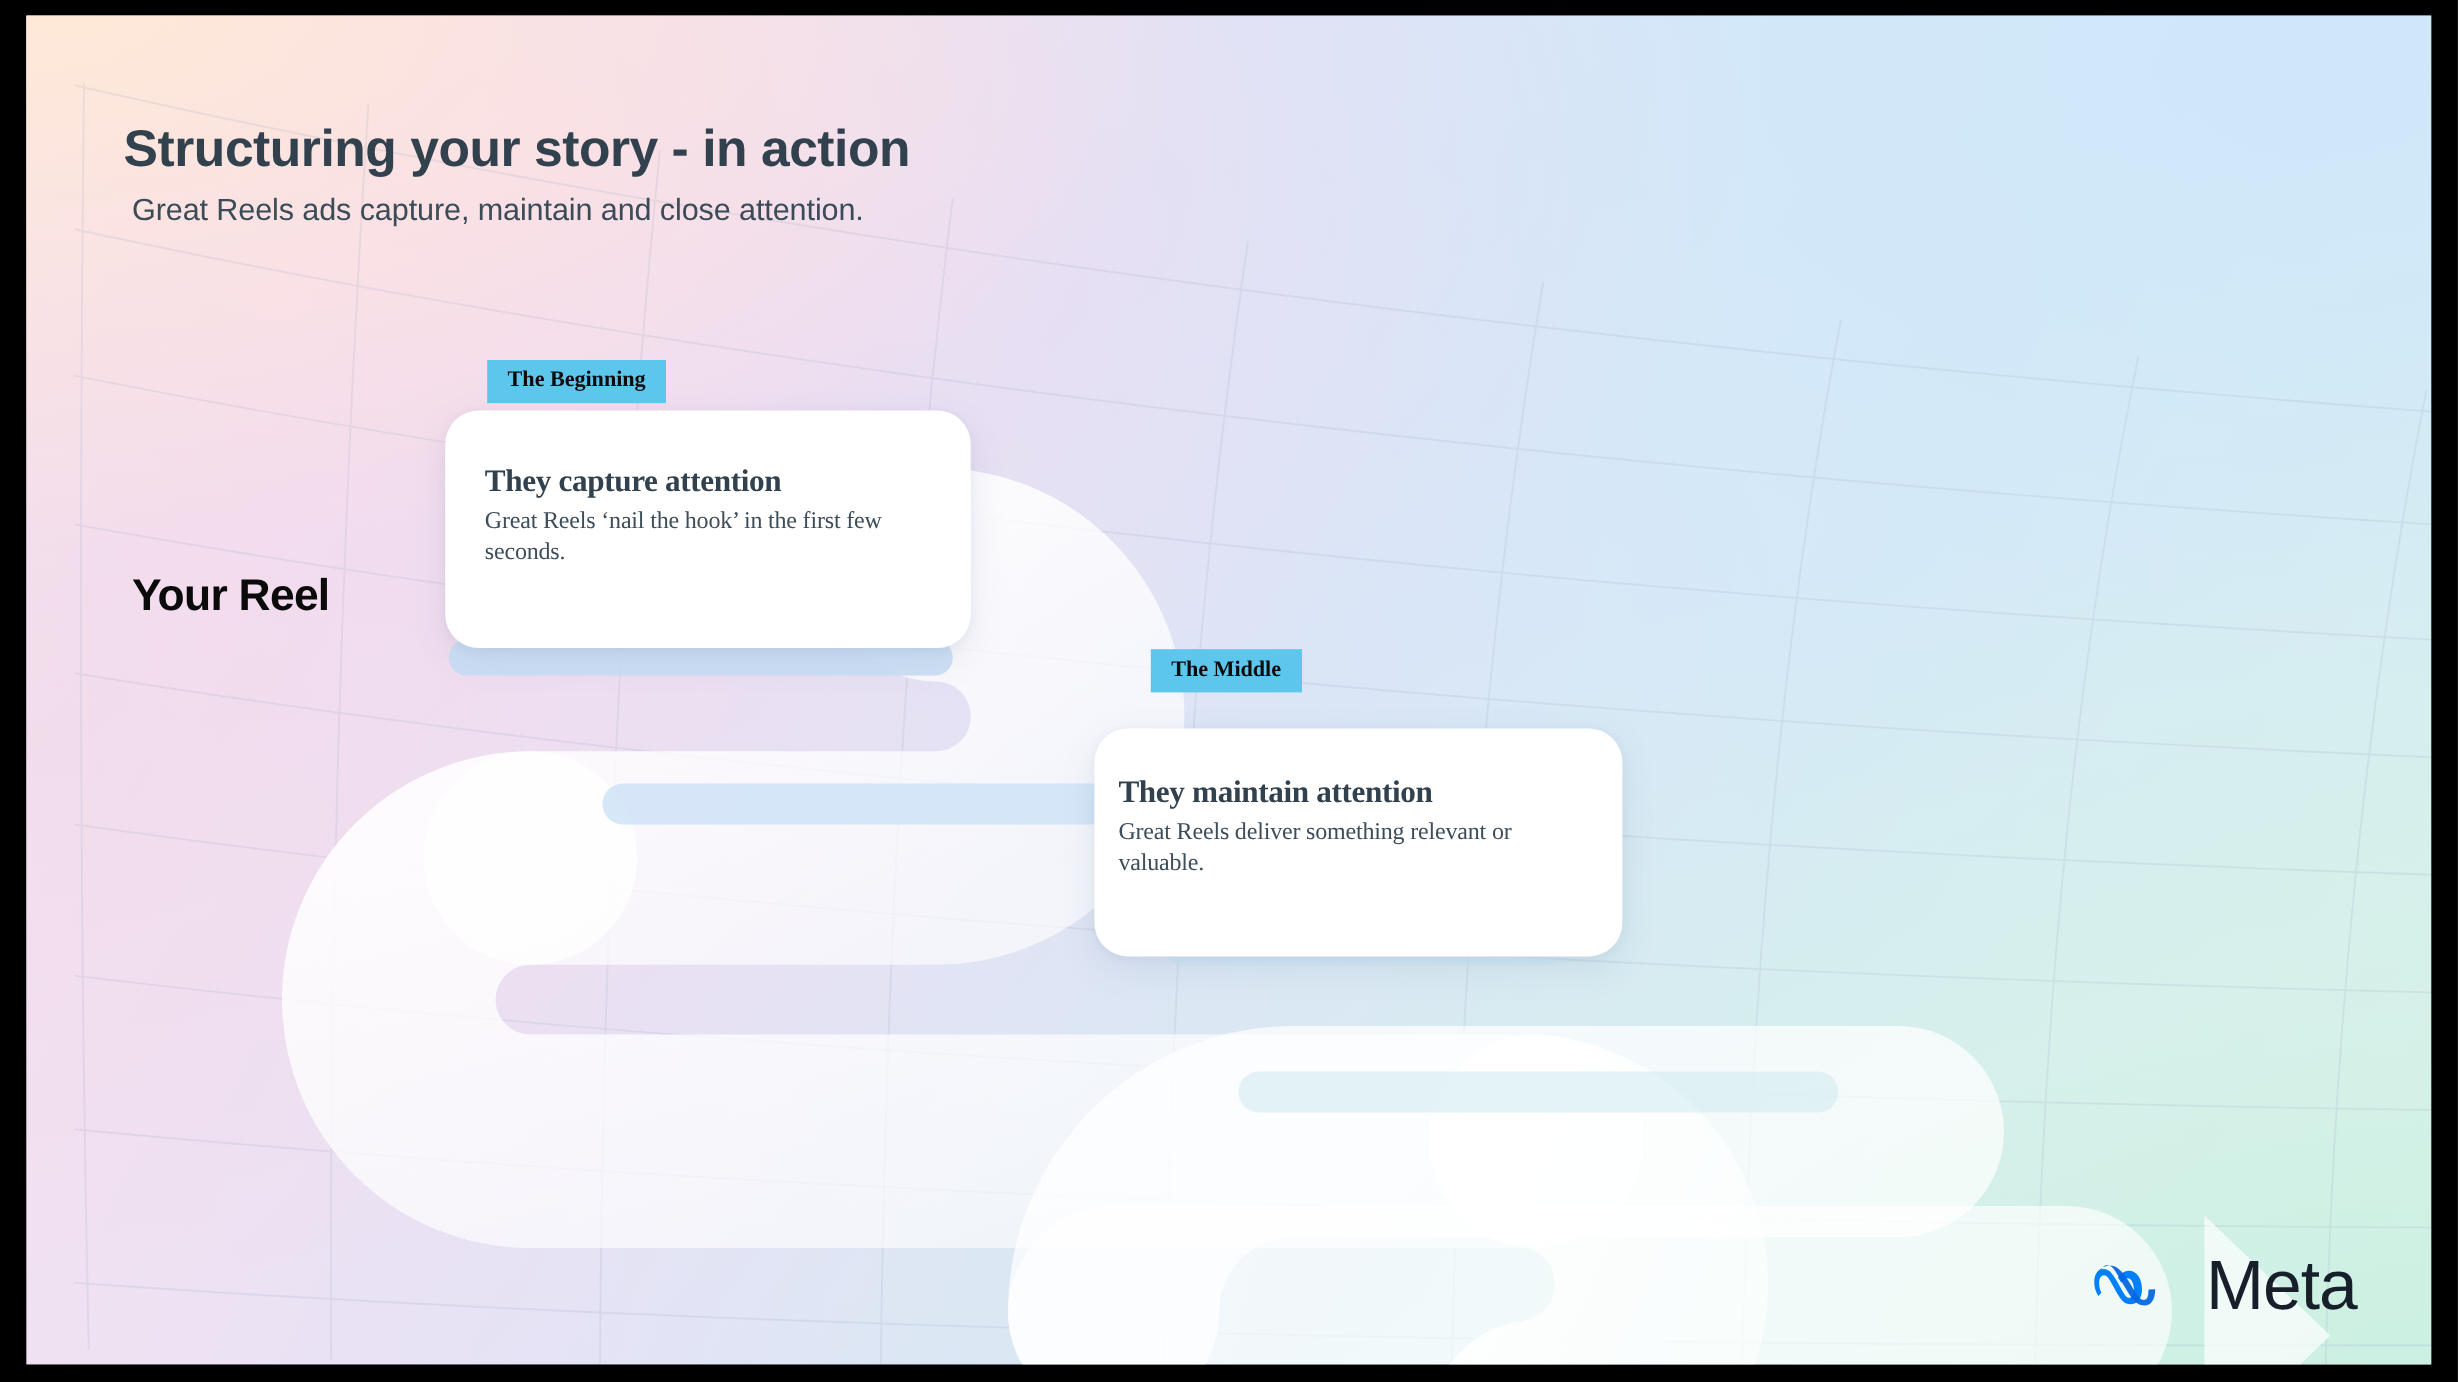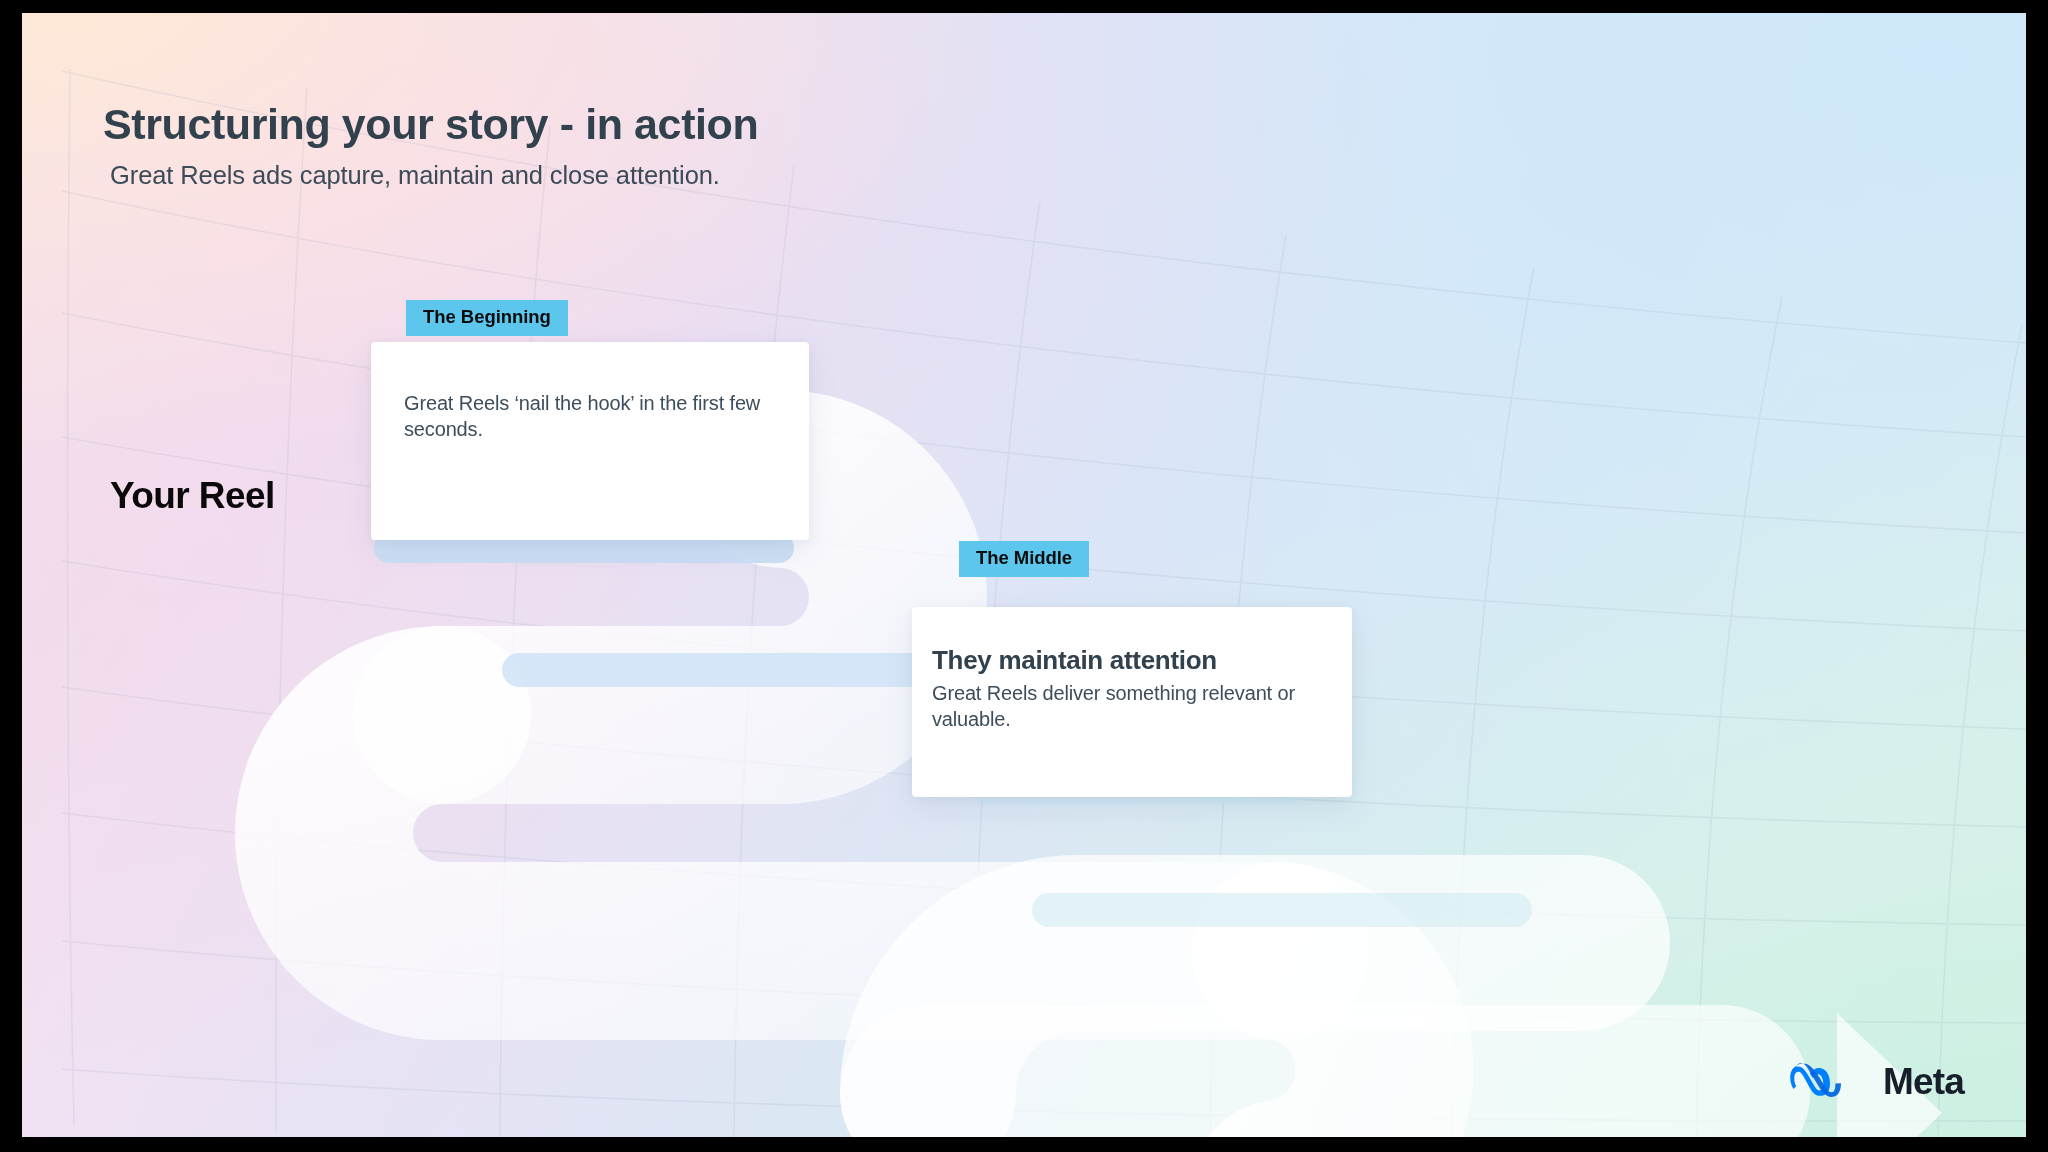--- a/index.html
+++ b/index.html
@@ -82,22 +82,23 @@
     font-size: 37px;
     font-weight: bold;
     color: #0a0a0a;
     letter-spacing: -0.6px;
   }
 
   
   .card {
     position: absolute;
     background: #ffffff;
-    border-radius: 4px;
+    border-radius: 28px;
     box-shadow: 0 10px 30px rgba(70,100,140,0.10), 0 2px 8px rgba(70,100,140,0.06);
+    font-family: Liberation Serif, serif;
   }
   .card-badge {
     position: absolute;
     background: #5cc6ec;
     color: #0c0c0c;
     font-size: 18.5px;
     font-weight: bold;
     letter-spacing: -0.05px;
     padding: 8px 17px 9px 17px;
     white-space: nowrap;
@@ -136,22 +137,22 @@
   
   #meta-logo {
     position: absolute;
     right: 62px;
     bottom: 36px;
     display: flex;
     align-items: center;
     gap: 15px;
   }
   #meta-wordmark {
-    font-size: 37px;
-    font-weight: 700;
+    font-size: 58px;
+    font-weight: 400;
     color: #17202a;
     letter-spacing: -0.8px;
     line-height: 1;
     margin-left: 20px;
   }
 </style>
 </head>
 <body>
 
 <div id="frame">
@@ -228,20 +229,21 @@
     <div id="header">
       <div id="slide-title">Structuring your story - in action</div>
       <div id="slide-subtitle">Great Reels ads capture, maintain and close attention.</div>
     </div>
 
     <div id="your-reel">Your Reel</div>
 
     <div class="card" id="card-beginning">
       <div class="card-badge">The Beginning</div>
       <div class="card-inner">
+        <div class="card-heading">They capture attention</div>
         <div class="card-body">Great Reels ‘nail the hook’ in the first few seconds.</div>
       </div>
     </div>
 
     <div class="card" id="card-middle">
       <div class="card-badge">The Middle</div>
       <div class="card-inner">
         <div class="card-heading">They maintain attention</div>
         <div class="card-body">Great Reels deliver something relevant or valuable.</div>
       </div>

